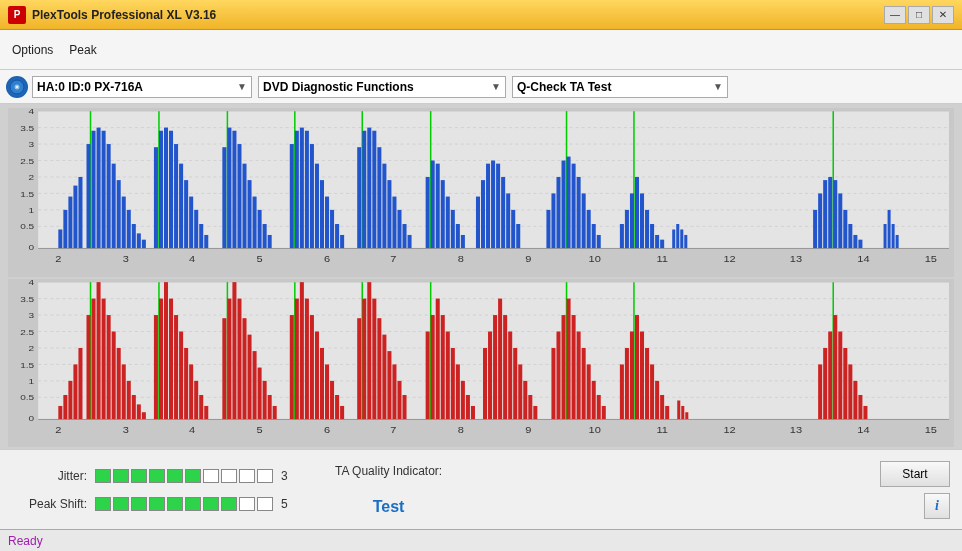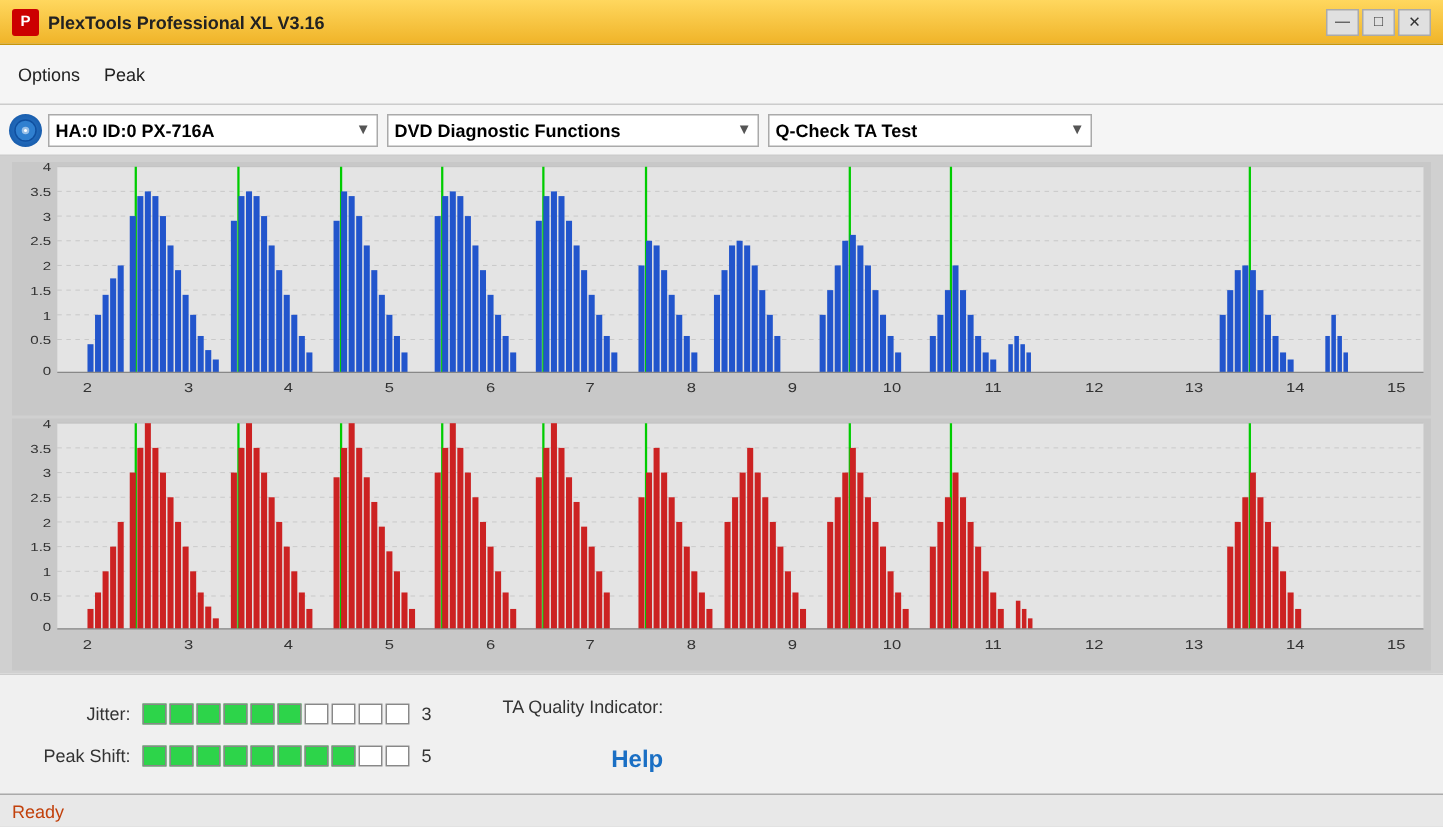--- a/index.html
+++ b/index.html
@@ -171,21 +171,21 @@
     .meter-seg.empty { background: white; }
     .metric-value {
       font-size: 12px;
       color: #333;
       min-width: 14px;
     }
 
     .quality-section {
       display: flex;
       flex-direction: column;
-      align-items: flex-end;
+      align-items: center;
       justify-content: center;
       gap: 20px;
       padding-left: 20px;
     }
     .quality-label {
       font-size: 12px;
       color: #333;
     }
     .quality-value {
       font-size: 16px;
@@ -229,21 +229,21 @@
 
     
     #status-bar {
       height: 22px;
       background: #e8e8e8;
       border-top: 1px solid #aaa;
       display: flex;
       align-items: center;
       padding: 0 8px;
       font-size: 12px;
-      color: #c2410c;
+      color: #a21caf;
     }
 
     
     svg.chart-svg {
       width: 100%;
       height: 100%;
     }
   </style>
 </head>
 <body>
@@ -704,20 +704,26 @@
         <div class="meter-seg green"></div>
         <div class="meter-seg empty"></div>
         <div class="meter-seg empty"></div>
       </div>
       <span class="metric-value">5</span>
     </div>
   </div>
 
   <div class="quality-section">
     <span class="quality-label">TA Quality Indicator:</span>
-    <span class="quality-value">Help</span>
-  </div>
-
+    <span class="quality-value">Test</span>
+  </div>
+
+  <div class="start-section">
+    <button class="start-btn">Start</button>
+    <button class="info-icon-btn">
+      <span style="font-style:italic; font-family:serif; font-weight:bold; color:#1a6fc4;">i</span>
+    </button>
+  </div>
 </div>
 
 <div id="status-bar">
   <span>Ready</span>
 </div>
 
 </body></html>

